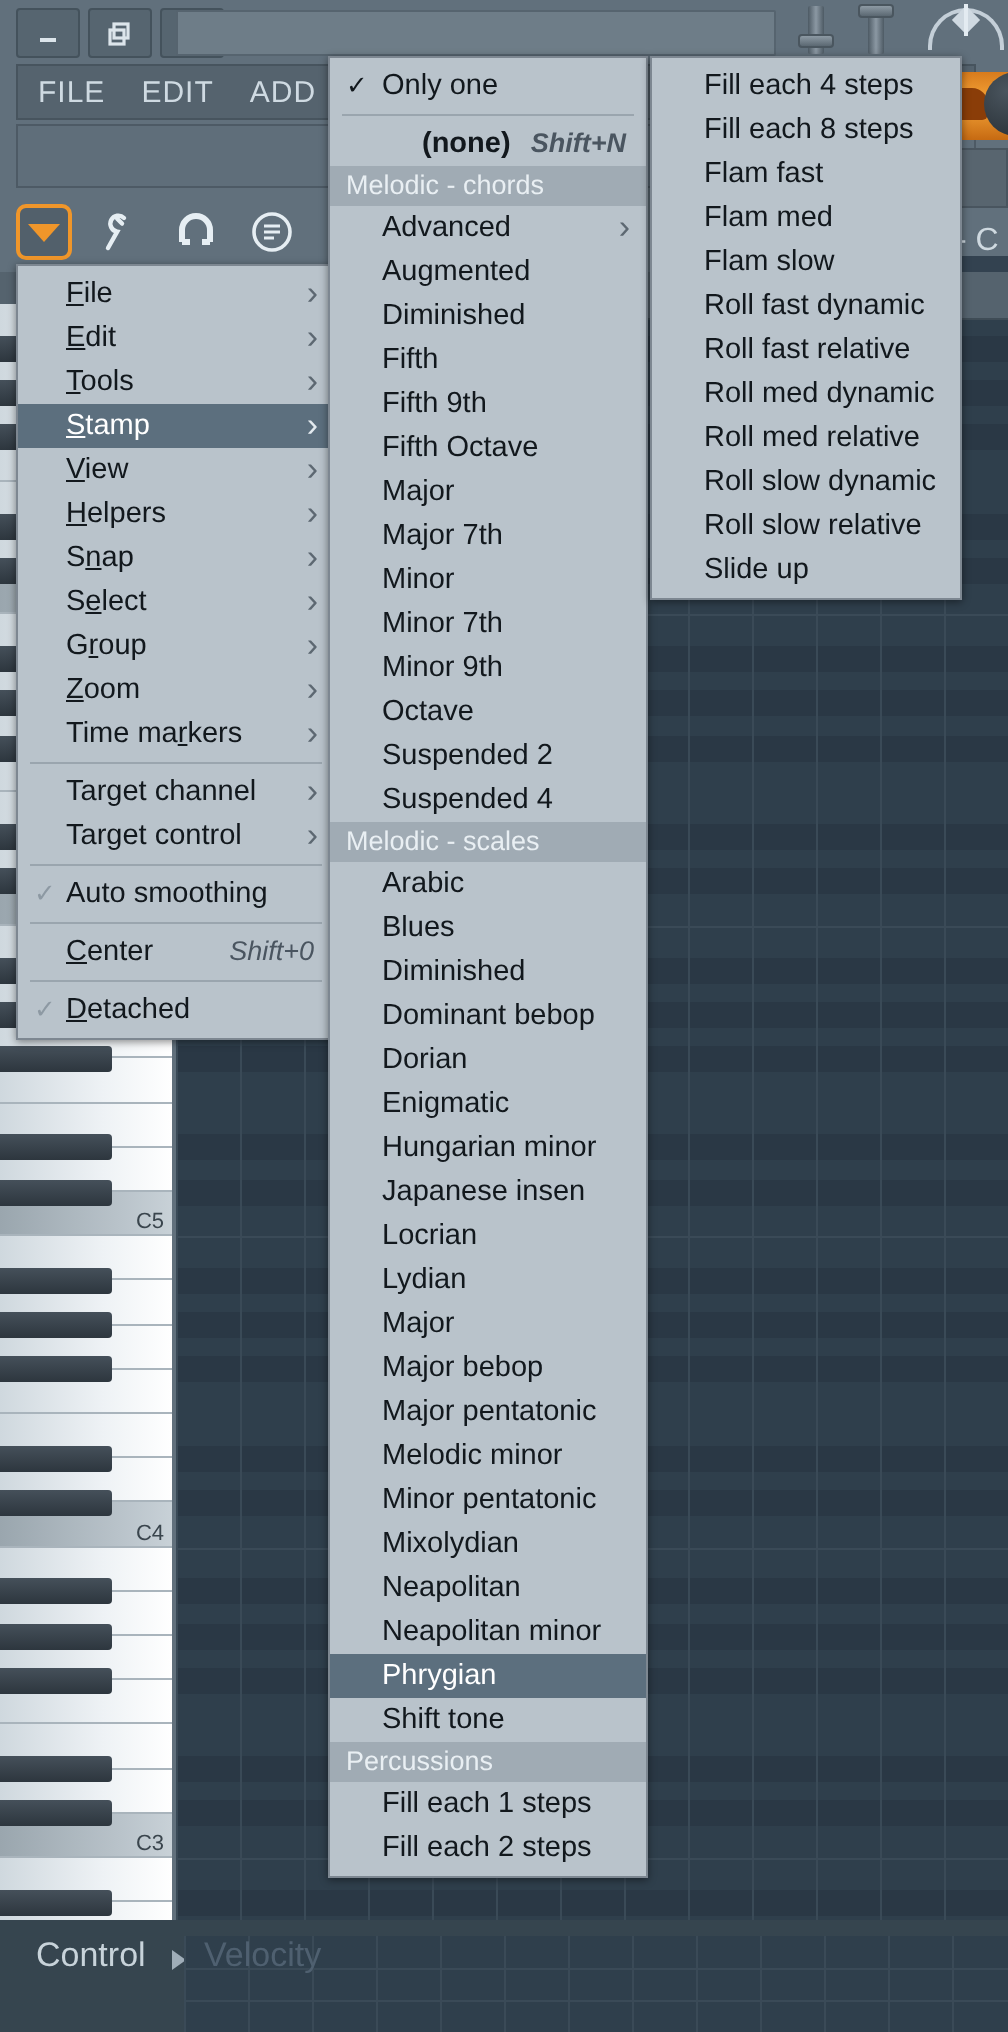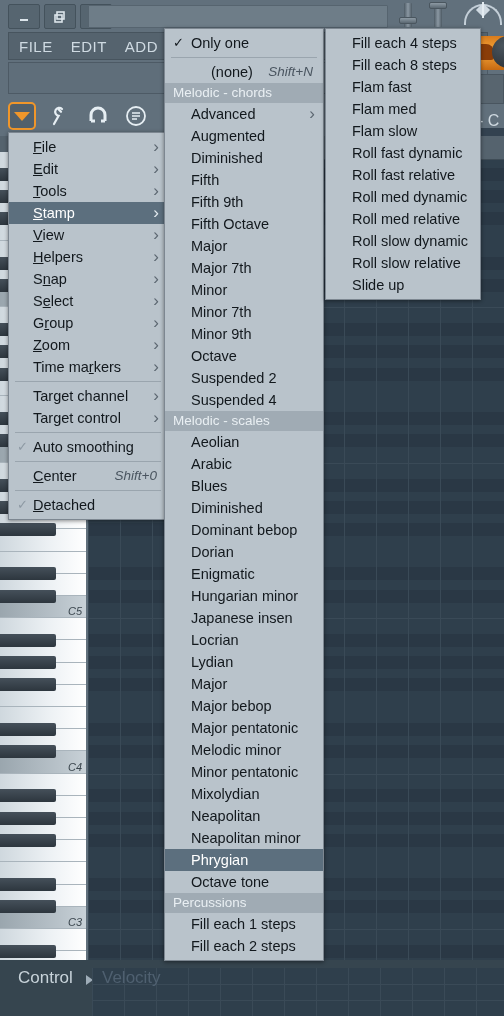--- a/index.html
+++ b/index.html
@@ -94,21 +94,20 @@
     background:#e8edf1;
     border-right:2px solid #2f3c46;
   }
   .wkey {
     position:absolute; left:0; width:86px;
     background:linear-gradient(to right,#cfd8de 0%,#eef2f5 60%,#ffffff 100%);
     border-bottom:1px solid #a9b4bc;
   }
   .wkey.clab {
     background:linear-gradient(to right,#9aa6ae 0%,#b9c3ca 70%,#c8d1d7 100%);
-    font-style:italic;
   }
   .wkey .lbl { position:absolute; right:4px; bottom:0px; font-size:11px; color:#3a454d;}
   .bkey {
     position:absolute; left:0; width:56px; height:13px;
     background:linear-gradient(to bottom,#45505a,#2d363e);
     border-radius:0 2px 2px 0;
   }
   .grid {
     position:absolute; left:88px; top:160px; width:416px; height:800px;
     background:#2f3f4c;
@@ -168,21 +167,21 @@
   }
   .menu .row {
     position:relative;
     height:22px;
     line-height:22px;
     padding-left:26px;
     padding-right:14px;
     white-space:nowrap;
   }
   .menu .row.hl { background:#5c6f7e; color:#ffffff; }
-  .menu .row.bold { font-weight:normal;padding-left:46px; }
+  .menu .row.bold { font-weight:bold;padding-left:46px; }
   .menu .row .accel {
     position:absolute; right:10px; top:0; font-style:italic; color:#4a5560; font-size:13.5px;
   }
   .menu .row .check {
     position:absolute; left:8px; top:0; font-size:13px; color:#12181d;
   }
   .menu .row .check.dim { color:#8d99a3; }
   .menu .row .arrow {
     position:absolute; right:8px; top:0; color:#5d6872; font-size:13px;
   }
@@ -486,41 +485,40 @@
       <div class="row"><span>Fifth Octave</span></div>
       <div class="row"><span>Major</span></div>
       <div class="row"><span>Major 7th</span></div>
       <div class="row"><span>Minor</span></div>
       <div class="row"><span>Minor 7th</span></div>
       <div class="row"><span>Minor 9th</span></div>
       <div class="row"><span>Octave</span></div>
       <div class="row"><span>Suspended 2</span></div>
       <div class="row"><span>Suspended 4</span></div>
       <div class="grouphdr">Melodic - scales</div>
-      <div class="row"><span>Aeolian</span></div>
       <div class="row"><span>Arabic</span></div>
       <div class="row"><span>Blues</span></div>
       <div class="row"><span>Diminished</span></div>
       <div class="row"><span>Dominant bebop</span></div>
       <div class="row"><span>Dorian</span></div>
       <div class="row"><span>Enigmatic</span></div>
       <div class="row"><span>Hungarian minor</span></div>
       <div class="row"><span>Japanese insen</span></div>
       <div class="row"><span>Locrian</span></div>
       <div class="row"><span>Lydian</span></div>
       <div class="row"><span>Major</span></div>
       <div class="row"><span>Major bebop</span></div>
       <div class="row"><span>Major pentatonic</span></div>
       <div class="row"><span>Melodic minor</span></div>
       <div class="row"><span>Minor pentatonic</span></div>
       <div class="row"><span>Mixolydian</span></div>
       <div class="row"><span>Neapolitan</span></div>
       <div class="row"><span>Neapolitan minor</span></div>
       <div class="row hl"><span>Phrygian</span></div>
-      <div class="row"><span>Octave tone</span></div>
+      <div class="row"><span>Shift tone</span></div>
       <div class="grouphdr">Percussions</div>
       <div class="row"><span>Fill each 1 steps</span></div>
       <div class="row"><span>Fill each 2 steps</span></div>
     </div>
   <div class="menu" id="menu-right">
       <div class="row"><span>Fill each 4 steps</span></div>
       <div class="row"><span>Fill each 8 steps</span></div>
       <div class="row"><span>Flam fast</span></div>
       <div class="row"><span>Flam med</span></div>
       <div class="row"><span>Flam slow</span></div>

